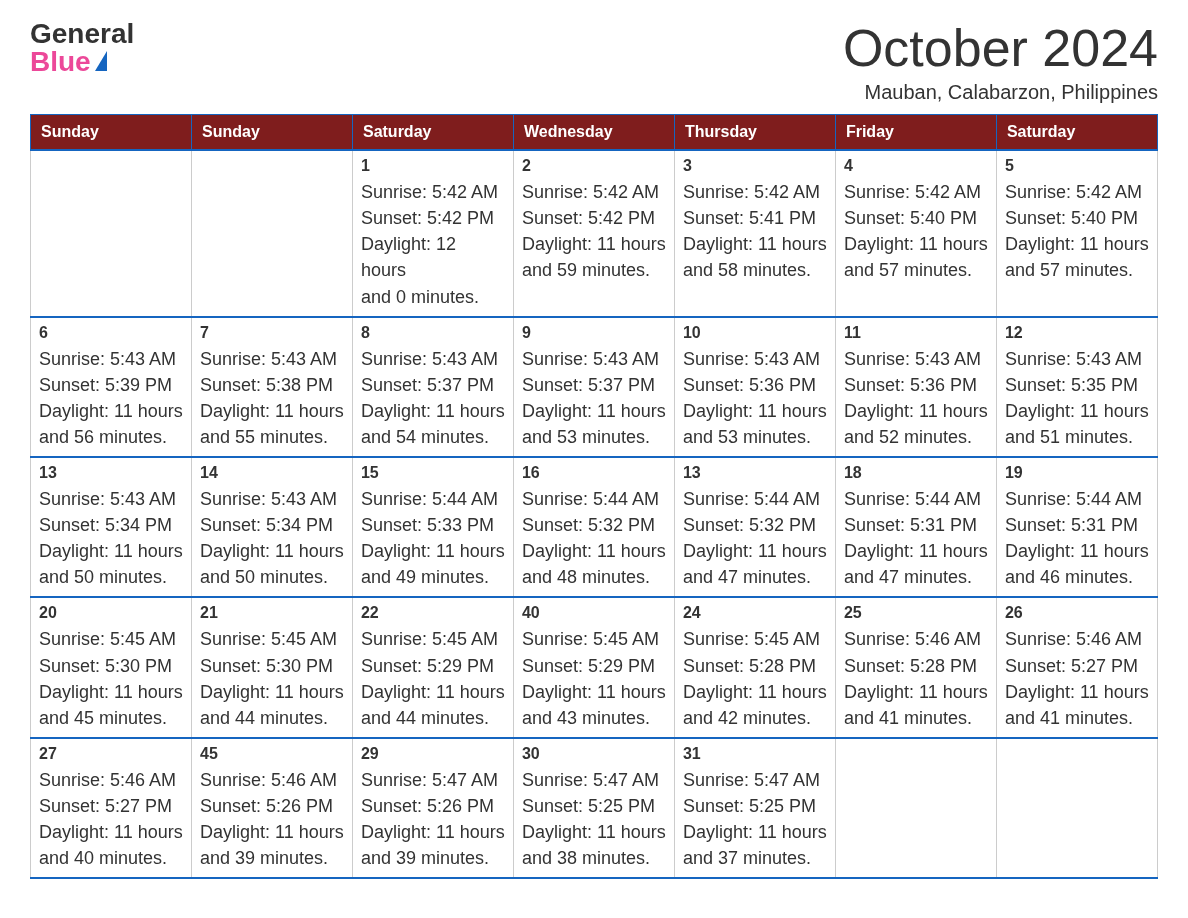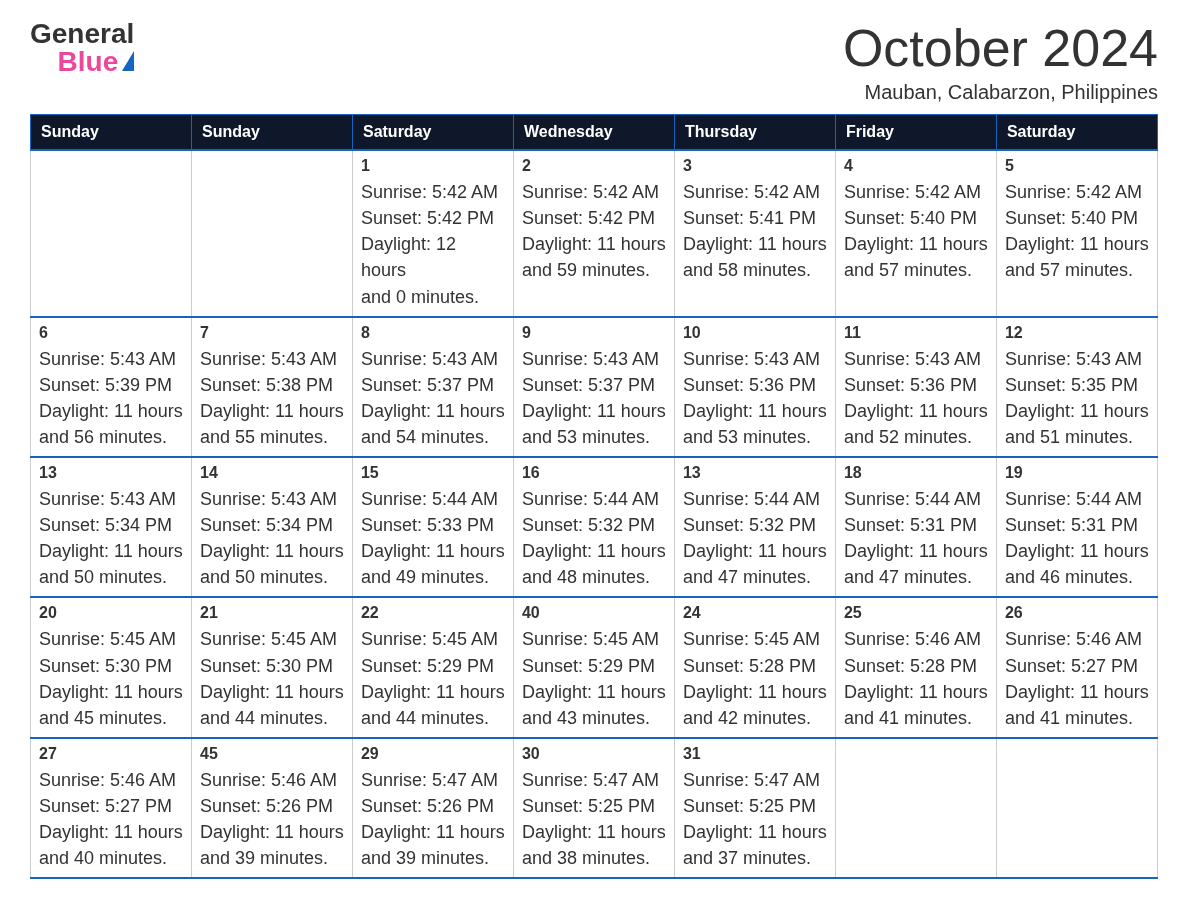--- a/index.html
+++ b/index.html
@@ -13,21 +13,21 @@
     }
     .header {
       display: flex;
       justify-content: space-between;
       align-items: flex-start;
       margin-bottom: 10px;
     }
     .logo {
       display: flex;
       flex-direction: column;
-      align-items: flex-end;
+      align-items: flex-start;
     }
     .logo-general {
       font-size: 28px;
       font-weight: bold;
       color: #333;
       line-height: 1;
     }
     .logo-blue {
       font-size: 28px;
       font-weight: bold;
@@ -60,21 +60,21 @@
       font-size: 20px;
       color: #333;
       margin-top: 4px;
     }
     .calendar {
       width: 100%;
       border-collapse: collapse;
       margin-top: 10px;
     }
     .calendar th {
-      background-color: #0f172a;
+      background-color: #7f1d1d;
       color: #fff;
       font-size: 16px;
       font-weight: bold;
       padding: 8px 10px;
       text-align: left;
       border: 1px solid #1565c0;
     }
     .calendar td {
       border: 1px solid #ccc;
       vertical-align: top;

